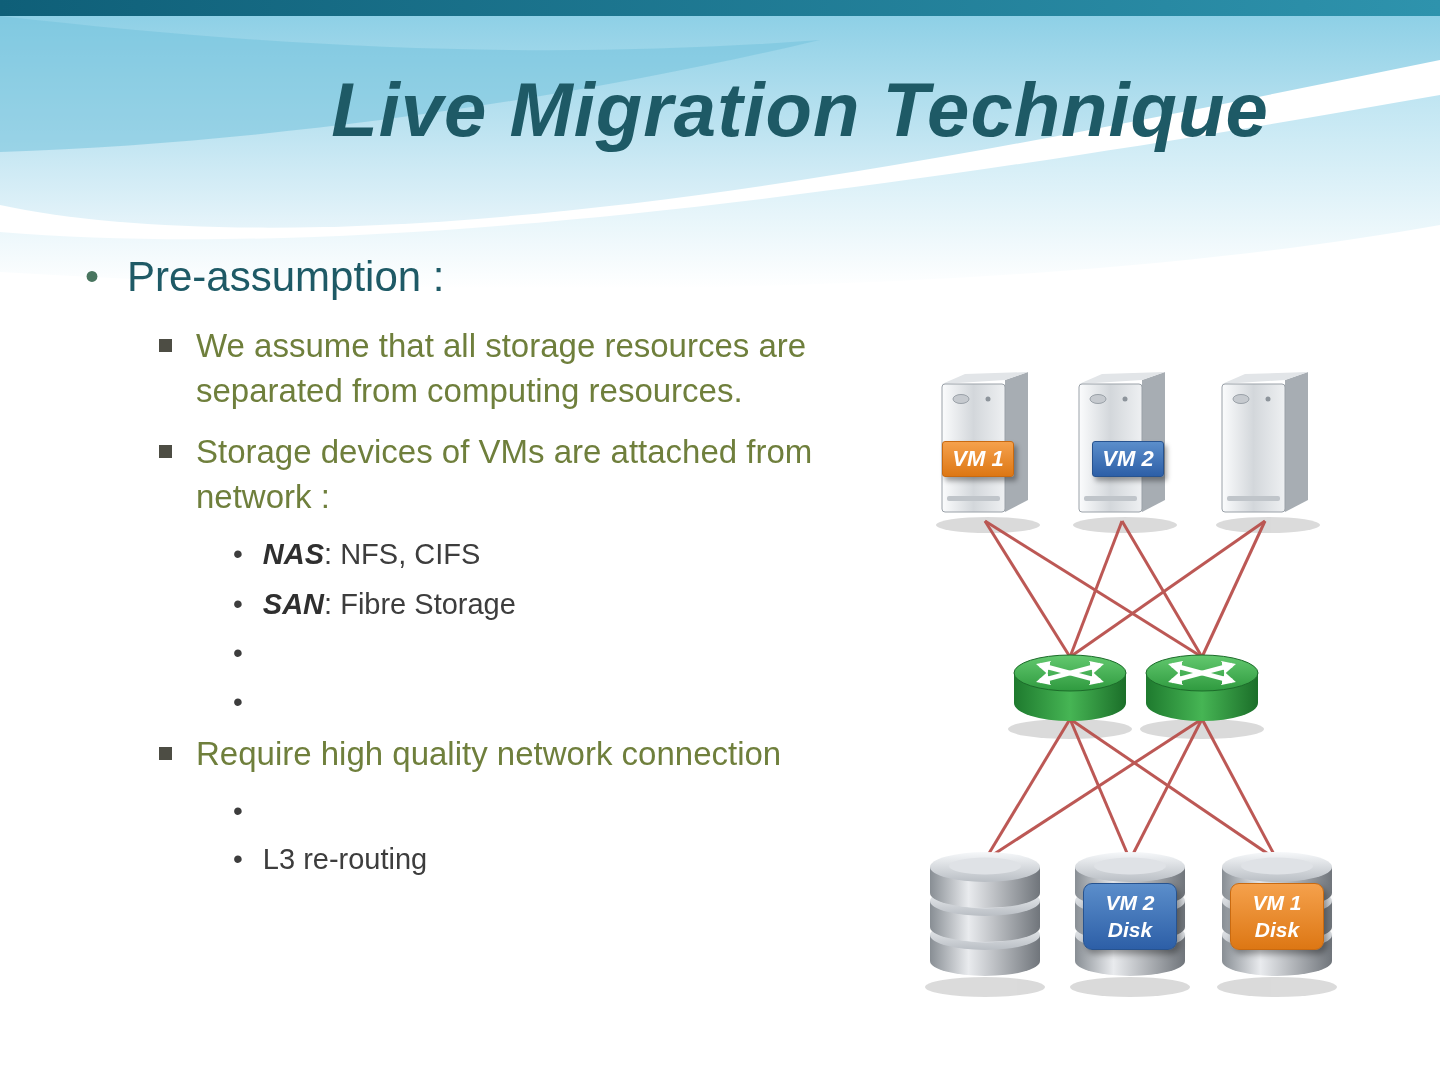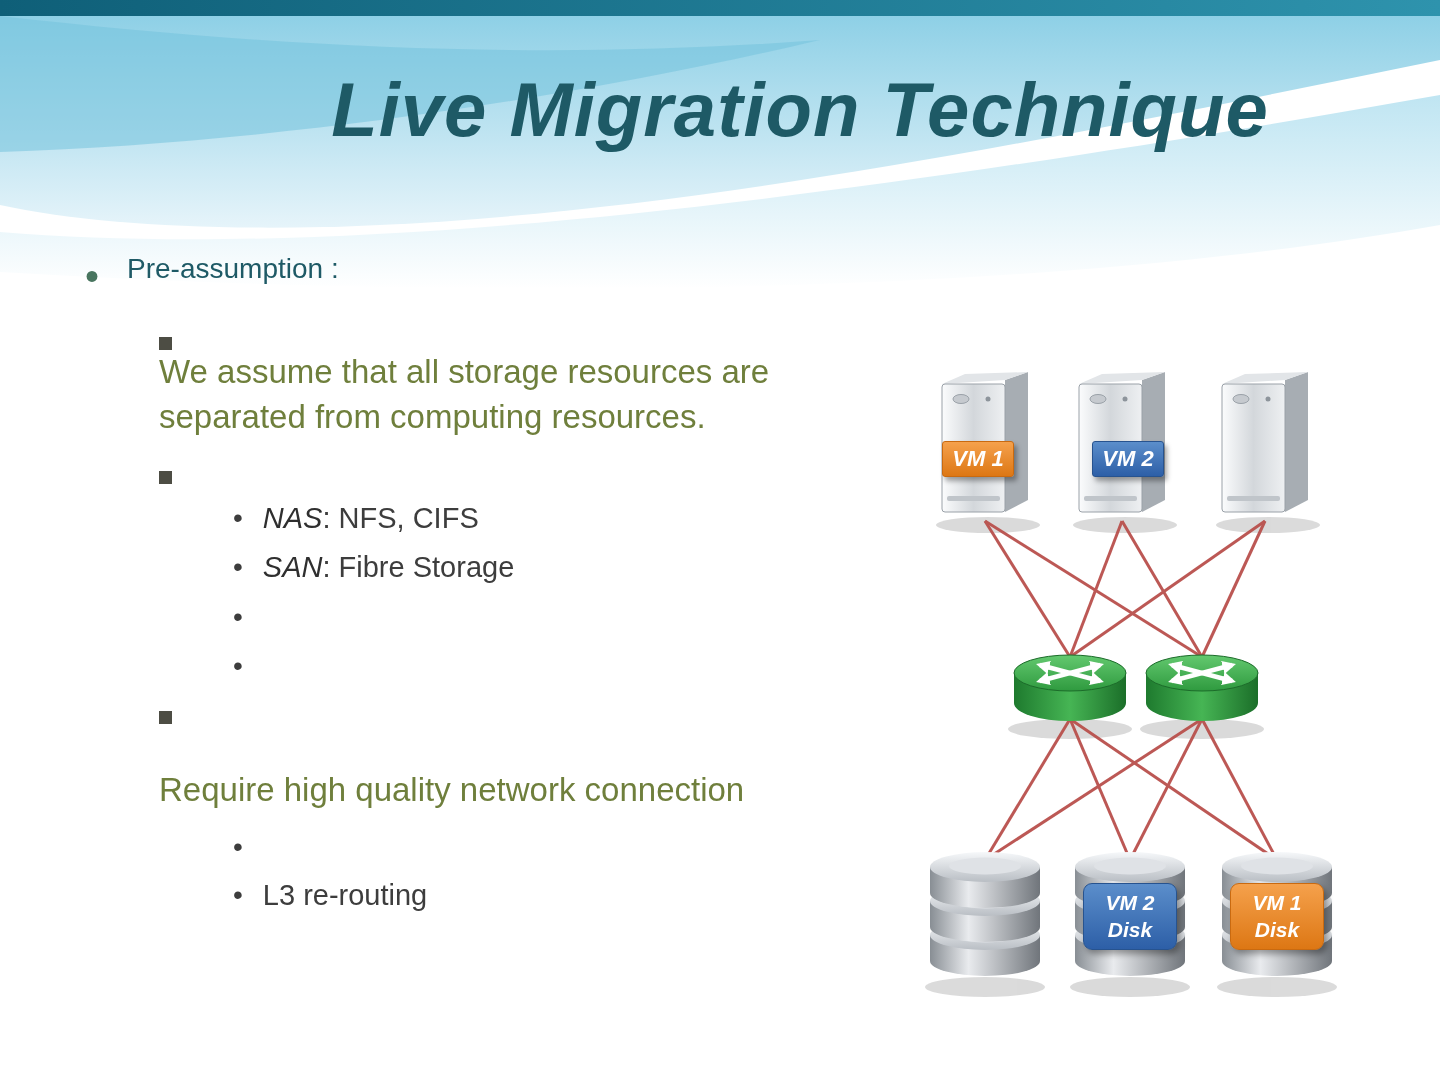--- a/index.html
+++ b/index.html
@@ -20,29 +20,29 @@
     text-align:center;
     font-size:76px; font-weight:bold; font-style:italic;
     color:#1E5A66; letter-spacing:1px;
   }
 
   
   .content { position:absolute; left:85px; top:252px; width:850px; }
   .row { display:flex; align-items:flex-start; }
   .l1 { margin-bottom:22px; }
   .l1-dot { font-size:40px; line-height:1.2; color:#48755f; margin-right:28px; }
-  .l1-text { font-size:28px; line-height:1.2; color:#1E5A66; }
-  .l2 { margin-left:74px; margin-bottom:16px;flex-direction:column; }
+  .l1-text { font-size:42px; line-height:1.2; color:#1E5A66; }
+  .l2 { margin-left:74px; margin-bottom:16px; }
   .sq { width:13px; height:13px; background:#4d4d44; margin:15px 24px 0 0; flex:0 0 13px; }
   .l2-text { font-size:33px; line-height:1.36; color:#6F7F3C; max-width:660px; }
   .l3 { margin-left:148px; margin-bottom:12px; }
   .l3-dot { font-size:28px; line-height:1.3; color:#3d3d3d; margin-right:20px; }
   .l3-text { font-size:29px; line-height:1.3; color:#3d3d3d; }
-  .term { font-weight:normal; font-style:italic; color:#2f2f2f; }
-  .gap-top { margin-top:10px;gap:44px; }
+  .term { font-weight:bold; font-style:italic; color:#2f2f2f; }
+  .gap-top { margin-top:10px; }
 
   
   .diagram { position:absolute; left:900px; top:355px; width:520px; height:700px; }
   .dsvg { position:absolute; top:0; left:0; }
   .vm-tag {
     position:absolute; width:72px; height:36px; line-height:34px; text-align:center;
     color:#fff; font-weight:bold; font-style:italic; font-size:22px;
     border-radius:3px; box-shadow:3px 4px 5px rgba(0,0,0,0.35);
   }
   .vm-orange { background:linear-gradient(#f5a14c,#dd7714); border:1px solid #c96a10; }
@@ -90,20 +90,21 @@
       <span class="l1-text">Pre-assumption :</span>
     </div>
 
     <div class="row l2">
       <span class="sq"></span>
       <span class="l2-text">We assume that all storage resources are separated from computing resources.</span>
     </div>
 
     <div class="row l2">
       <span class="sq"></span>
+      <span class="l2-text">Storage devices of VMs are attached from network :</span>
     </div>
 
     <div class="row l3">
       <span class="l3-dot">•</span>
       <span class="l3-text"><b class="term">NAS</b><span>: NFS, CIFS</span></span>
     </div>
 
     <div class="row l3">
       <span class="l3-dot">•</span>
       <span class="l3-text"><b class="term">SAN</b><span>: Fibre Storage</span></span>

